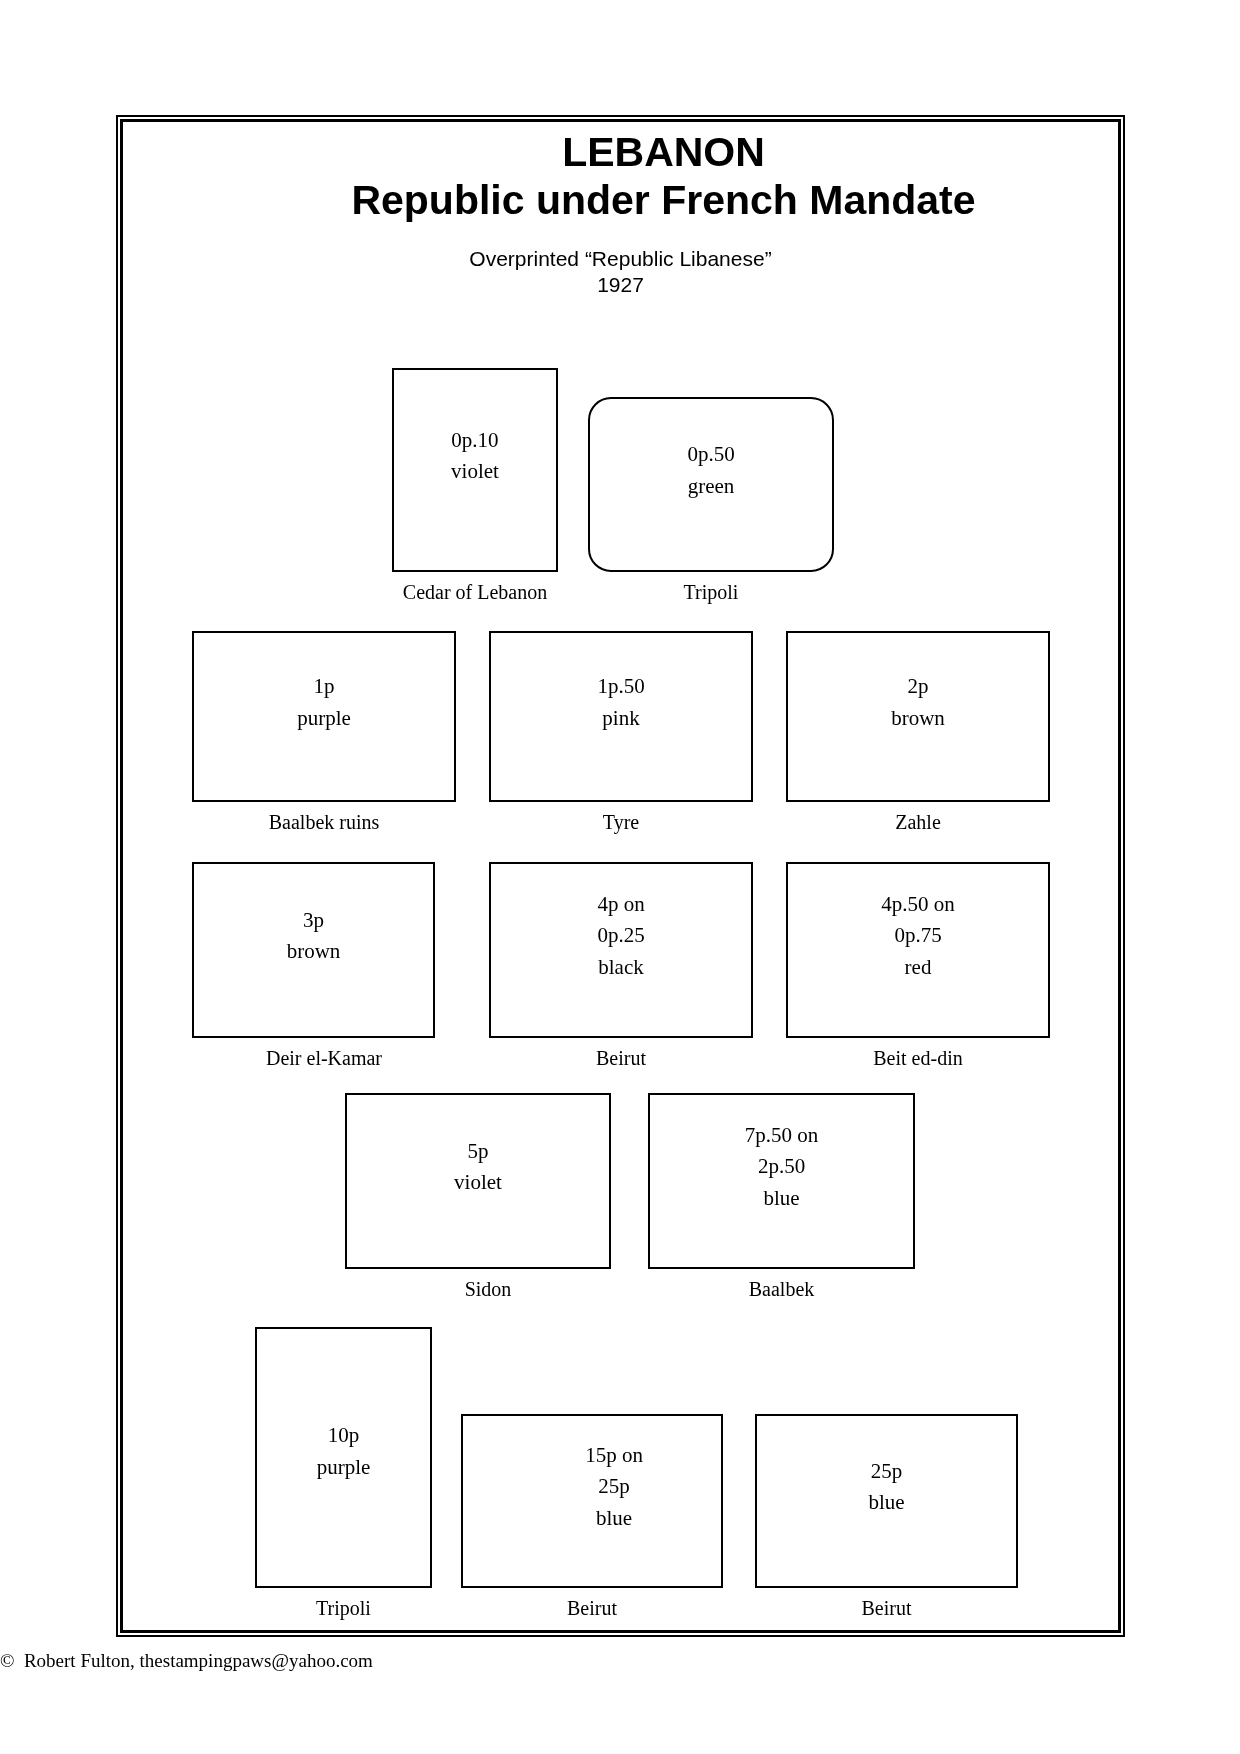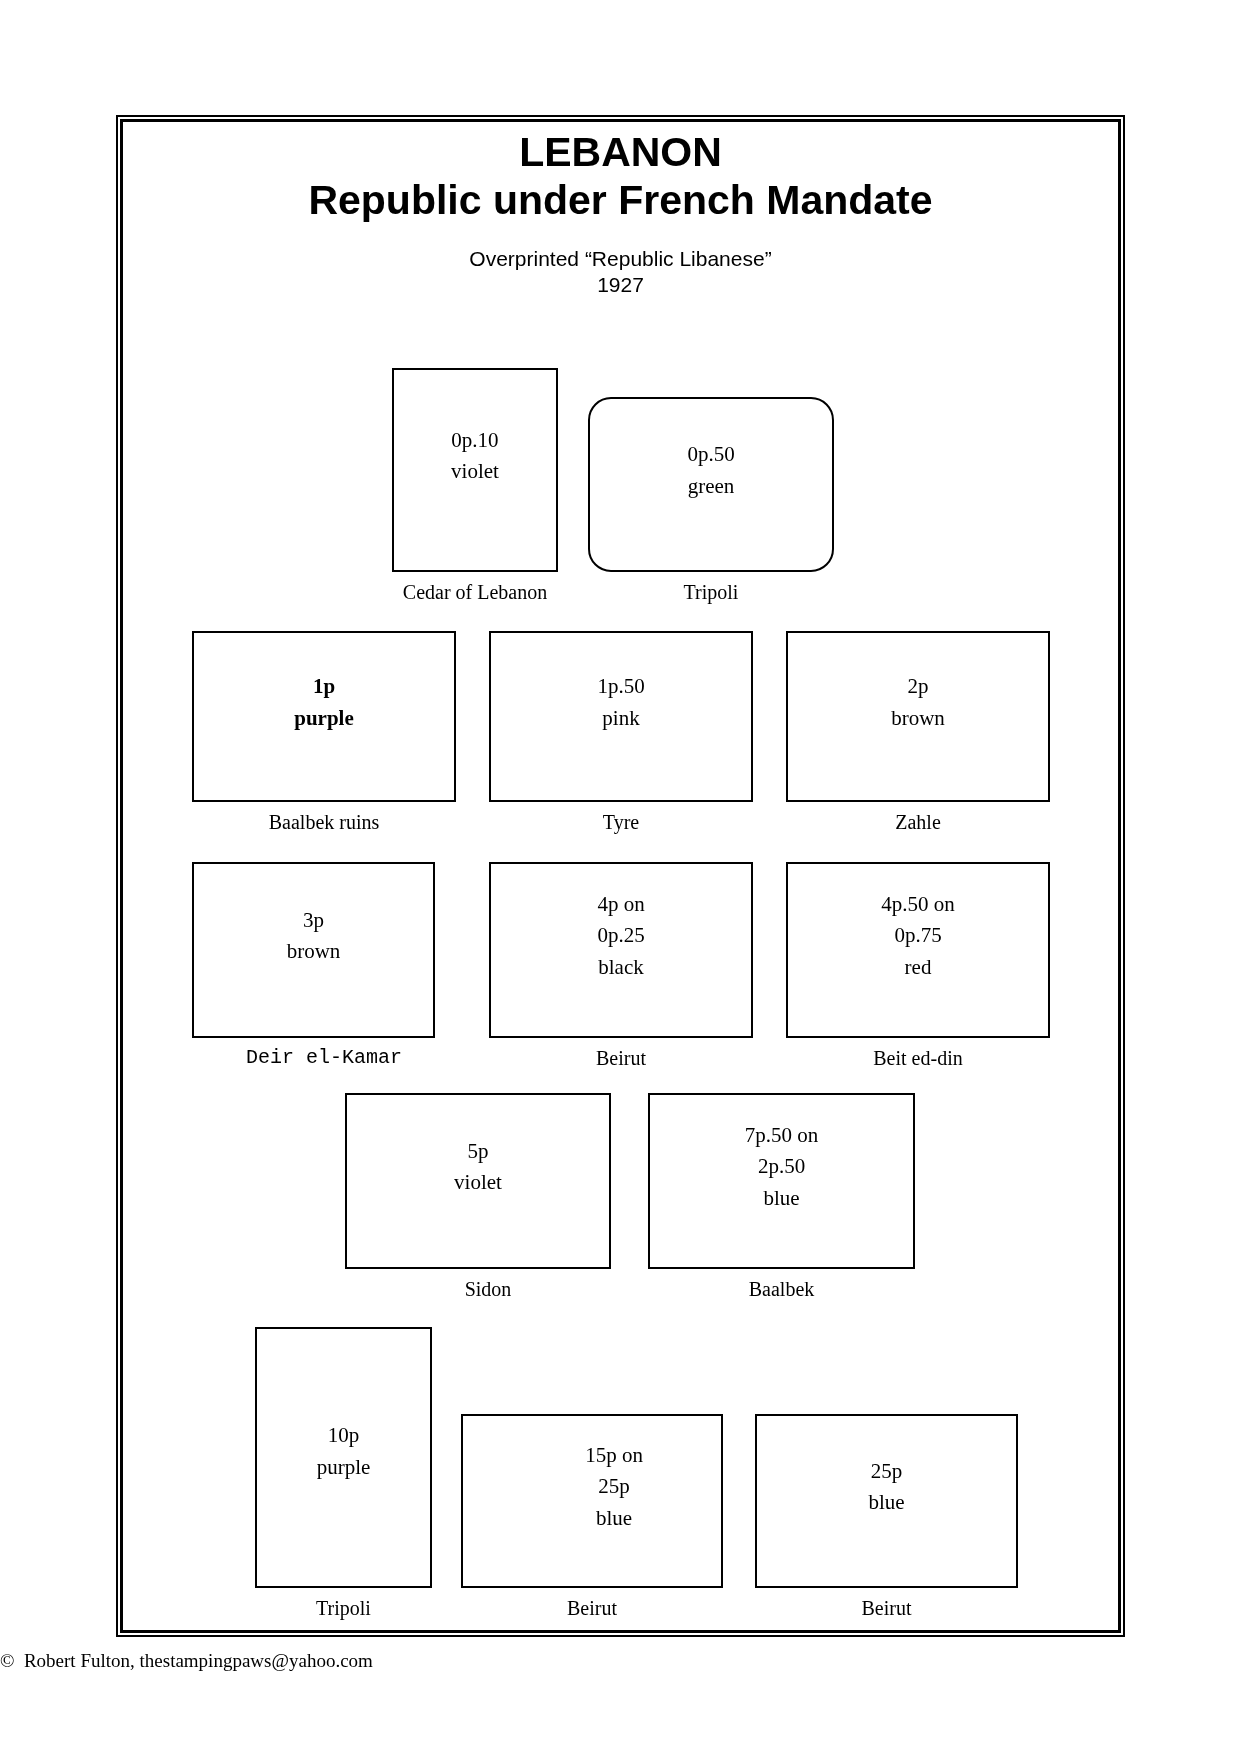--- a/index.html
+++ b/index.html
@@ -34,20 +34,21 @@
   .titleblock {
     position: absolute;
     left: 116px;
     top: 128px;
     width: 1009px;
     text-align: center;
     font-family: "Liberation Sans", sans-serif;
     font-weight: bold;
     font-size: 41px;
     line-height: 1.18;
+    padding-left: 43px;
   }
   .seriesblock {
     position: absolute;
     left: 116px;
     top: 246px;
     width: 1009px;
     text-align: center;
     font-family: "Liberation Sans", sans-serif;
     font-size: 21px;
     line-height: 1.22;
@@ -116,21 +117,21 @@
         </div>
       </div>
       <div class="stamp-caption" style="left: 392px; width: 166px; top: 580px;">Cedar of Lebanon</div>
       <div class="stamp-box" style="left: 588px; top: 397px; width: 246px; height: 175px; border-radius: 23px;">
         <div class="stamp-value">
           <div>0p.50</div>
           <div>green</div>
         </div>
       </div>
       <div class="stamp-caption" style="left: 588px; width: 246px; top: 580px;">Tripoli</div>
-      <div class="stamp-box" style="left: 192px; top: 631px; width: 264px; height: 171px; font-weight: bold;">
+      <div class="stamp-box" style="left: 192px; top: 631px; width: 264px; height: 171px;">
         <div class="stamp-value">
           <div>1p</div>
           <div>purple</div>
         </div>
       </div>
       <div class="stamp-caption" style="left: 192px; width: 264px; top: 810px;">Baalbek ruins</div>
       <div class="stamp-box" style="left: 489px; top: 631px; width: 264px; height: 171px;">
         <div class="stamp-value">
           <div>1p.50</div>
           <div>pink</div>
@@ -143,21 +144,21 @@
           <div>brown</div>
         </div>
       </div>
       <div class="stamp-caption" style="left: 786px; width: 264px; top: 810px;">Zahle</div>
       <div class="stamp-box" style="left: 192px; top: 862px; width: 243px; height: 176px; align-items: center;">
         <div class="stamp-value">
           <div>3p</div>
           <div>brown</div>
         </div>
       </div>
-      <div class="stamp-caption" style="left: 192px; width: 264px; top: 1046px; font-family: Liberation Mono, monospace;">Deir el-Kamar</div>
+      <div class="stamp-caption" style="left: 192px; width: 264px; top: 1046px;">Deir el-Kamar</div>
       <div class="stamp-box" style="left: 489px; top: 862px; width: 264px; height: 176px;">
         <div class="stamp-value">
           <div>4p on</div>
           <div>0p.25</div>
           <div>black</div>
         </div>
       </div>
       <div class="stamp-caption" style="left: 489px; width: 264px; top: 1046px;">Beirut</div>
       <div class="stamp-box" style="left: 786px; top: 862px; width: 264px; height: 176px;">
         <div class="stamp-value">

